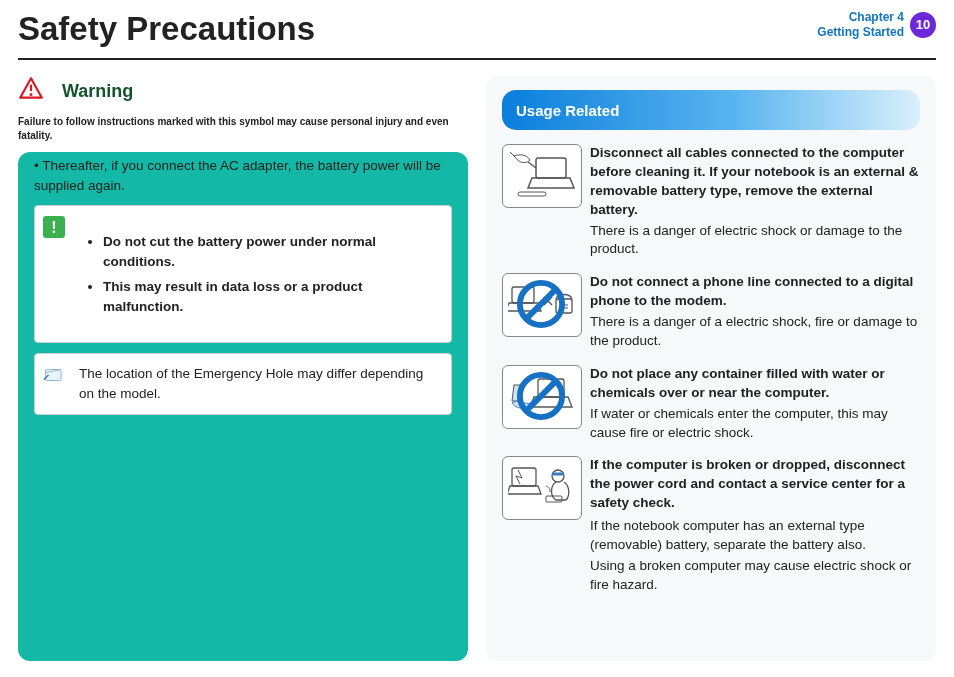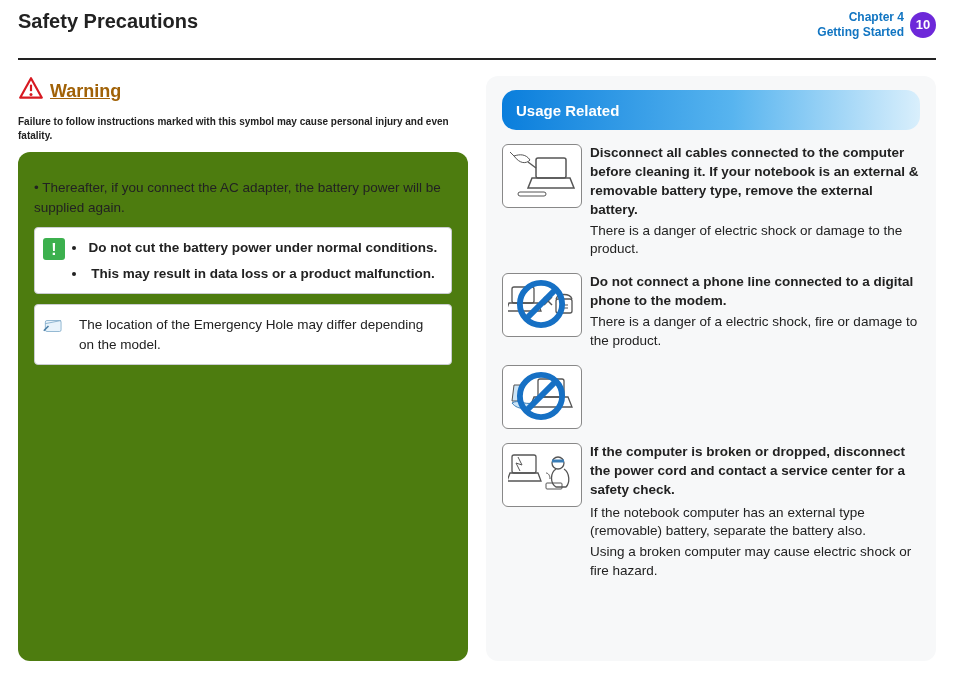--- a/index.html
+++ b/index.html
@@ -16,21 +16,21 @@
     width:954px;height:677px;
     padding:10px 18px 18px 18px;
     position:relative;
   }
   
   .hdr{
     display:flex;align-items:flex-start;justify-content:space-between;
     height:46px;
   }
   .hdr-title{
-    font-size:20px;font-weight:700;color:#222;
+    font-size:33px;font-weight:700;color:#222;
   }
   .hdr-right{
     display:flex;align-items:center;gap:6px;
     font-size:12px;line-height:1.25;text-align:right;
     color:#1175c2;
   }
   .hdr-right .chap-top{display:block;font-weight:600;}
   .hdr-right .chap-bot{display:block;font-weight:700;}
   .page-badge{
     width:26px;height:26px;border-radius:50%;
@@ -45,53 +45,53 @@
   .cols{
     display:flex;gap:18px;margin-top:16px;
     height:calc(100% - 64px);
   }
   .col{
     flex:1 1 0;
     display:flex;flex-direction:column;
   }
   
   .warn-head{
-    display:flex;align-items:center;gap:6px;
-    color:#a16207;font-weight:700;font-size:18px;text-decoration:underline;
+    display:flex;align-items:center;gap:18px;
+    color:#14532d;font-weight:700;font-size:18px;
   }
   .warn-head svg{width:26px;height:26px;}
   .warn-lead{
     font-weight:700;font-size:10px;line-height:1.35;
     margin:8px 0 10px 0;
   }
   
   .panel{
     flex:1 1 auto;
-    background:#4d7c0f;
+    background:#14b8a6;
     border-radius:12px;
-    padding:26px 16px;
+    padding:4px 16px;
     box-sizing:border-box;
     overflow:hidden;
   }
   .bullet{font-size:13.5px;line-height:1.45;margin:0 0 10px 0;}
   .bullet::before{content:"•  ";}
   
   .callout{
     background:#fff;border:1px solid #c9ccd0;border-radius:4px;
     padding:10px 12px 10px 40px;position:relative;
     font-size:13.5px;line-height:1.45;margin-bottom:10px;
   }
   .callout .co-icon{
     position:absolute;left:8px;top:10px;width:22px;height:22px;
     display:flex;align-items:center;justify-content:center;
   }
   .co-alert{background:#3cb04e;border-radius:3px;color:#fff;font-weight:900;font-size:16px;}
   .callout.note{padding-left:44px;}
   .note-ico svg{width:28px;height:20px;}
-  .callout ul{margin:0;padding:0 0 0 12px;text-align:center;}
+  .callout ul{margin:16px;padding:0 0 0 12px;}
   .callout li{margin:0 0 6px 0;font-weight:700;}
   .callout li:last-child{margin-bottom:0;}
   
   .sec-head{
     height:40px;border-radius:14px;
     background:linear-gradient(90deg,#0a7edc 0%,#57b4ef 55%,#d9effc 100%);
     color:#fff;font-weight:700;font-size:15px;
     display:flex;align-items:center;padding:0 14px;
     margin-bottom:14px;
   }
@@ -237,20 +237,24 @@
                   <line x1="3.5" y1="12.5" x2="12.5" y2="3.5" stroke="#1670c4" stroke-width="1.8"></line>
                 </svg>
             </span>
             <svg viewBox="0 0 68 52">
               <rect x="30" y="8" width="26" height="18" rx="2" fill="none" stroke="#555" stroke-width="1.3"></rect>
               <path d="M26 26 L60 26 L64 36 L22 36 Z" fill="none" stroke="#555" stroke-width="1.3"></path>
               <path d="M6 14 L12 14 L10 30 L4 30 Z" fill="#cce4f6" stroke="#555" stroke-width="1"></path>
               <path d="M4 32 C10 28 16 34 24 32 C22 38 10 40 4 32 Z" fill="#cce4f6" stroke="#3a7db6"></path>
             </svg>
           </div>
+          <div class="item-txt">
+            <span class="bold">Do not place any container filled with water or chemicals over or near the computer.</span>
+            <span>If water or chemicals enter the computer, this may cause fire or electric shock.</span>
+          </div>
         </div>
 
         <div class="item">
           <div class="item-icon">
             <svg viewBox="0 0 68 52">
               <rect x="4" y="6" width="24" height="18" rx="2" fill="none" stroke="#555" stroke-width="1.3"></rect>
               <path d="M2 24 L30 24 L33 32 L-1 32 Z" fill="none" stroke="#555" stroke-width="1.3"></path>
               <path d="M10 8 L14 16 L8 14 L12 22" fill="none" stroke="#555"></path>
               <circle cx="50" cy="14" r="6" fill="none" stroke="#555" stroke-width="1.3"></circle>
               <path d="M44 12 L56 12" stroke="#3a7db6" stroke-width="3"></path>

